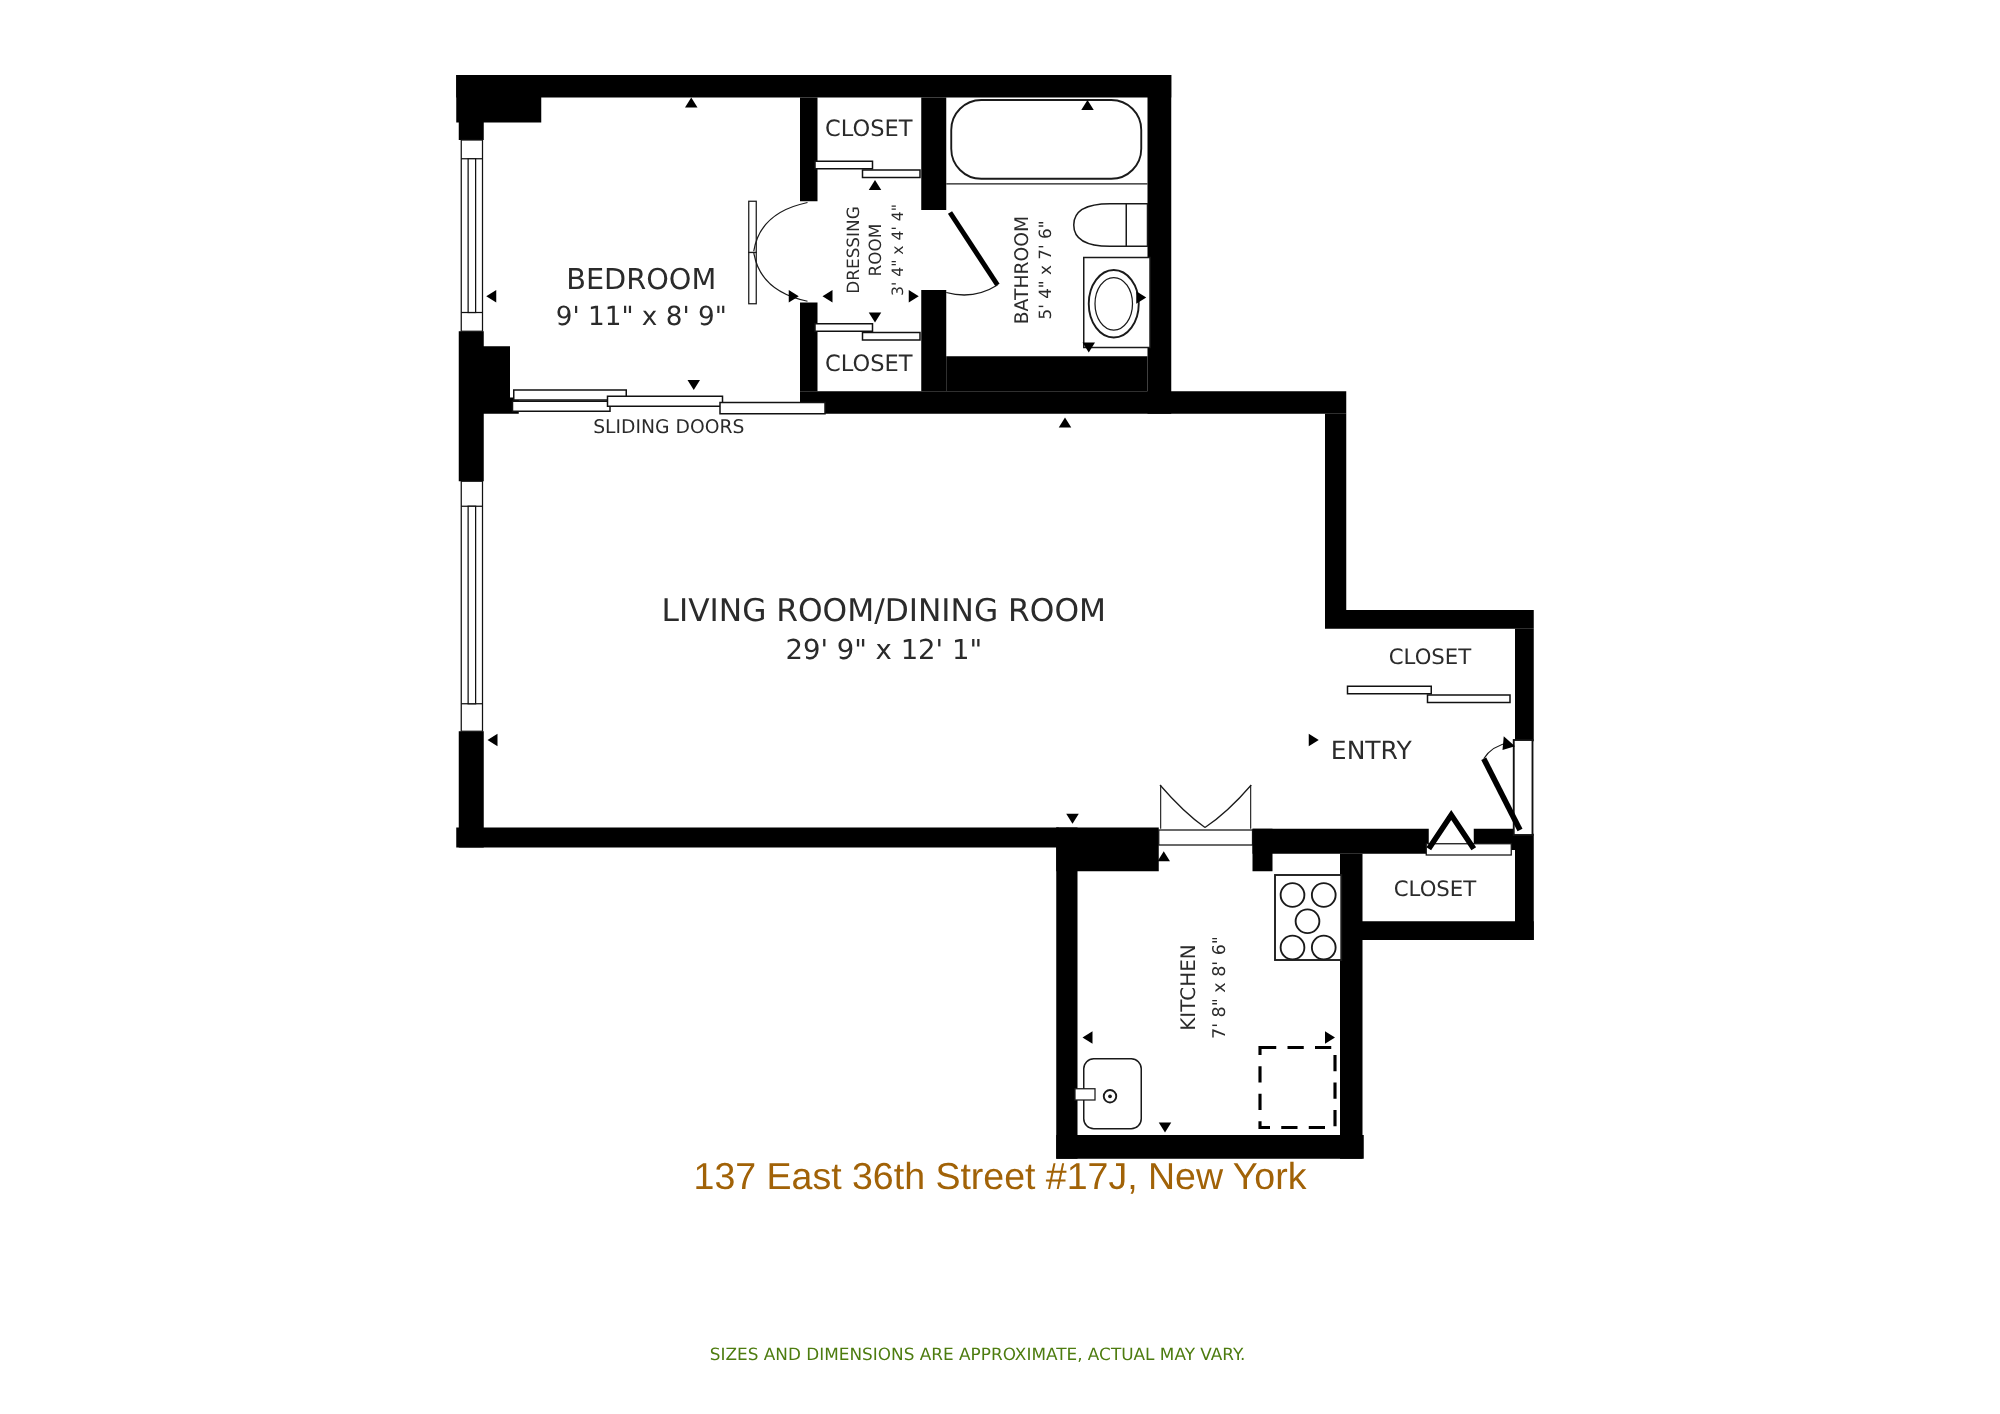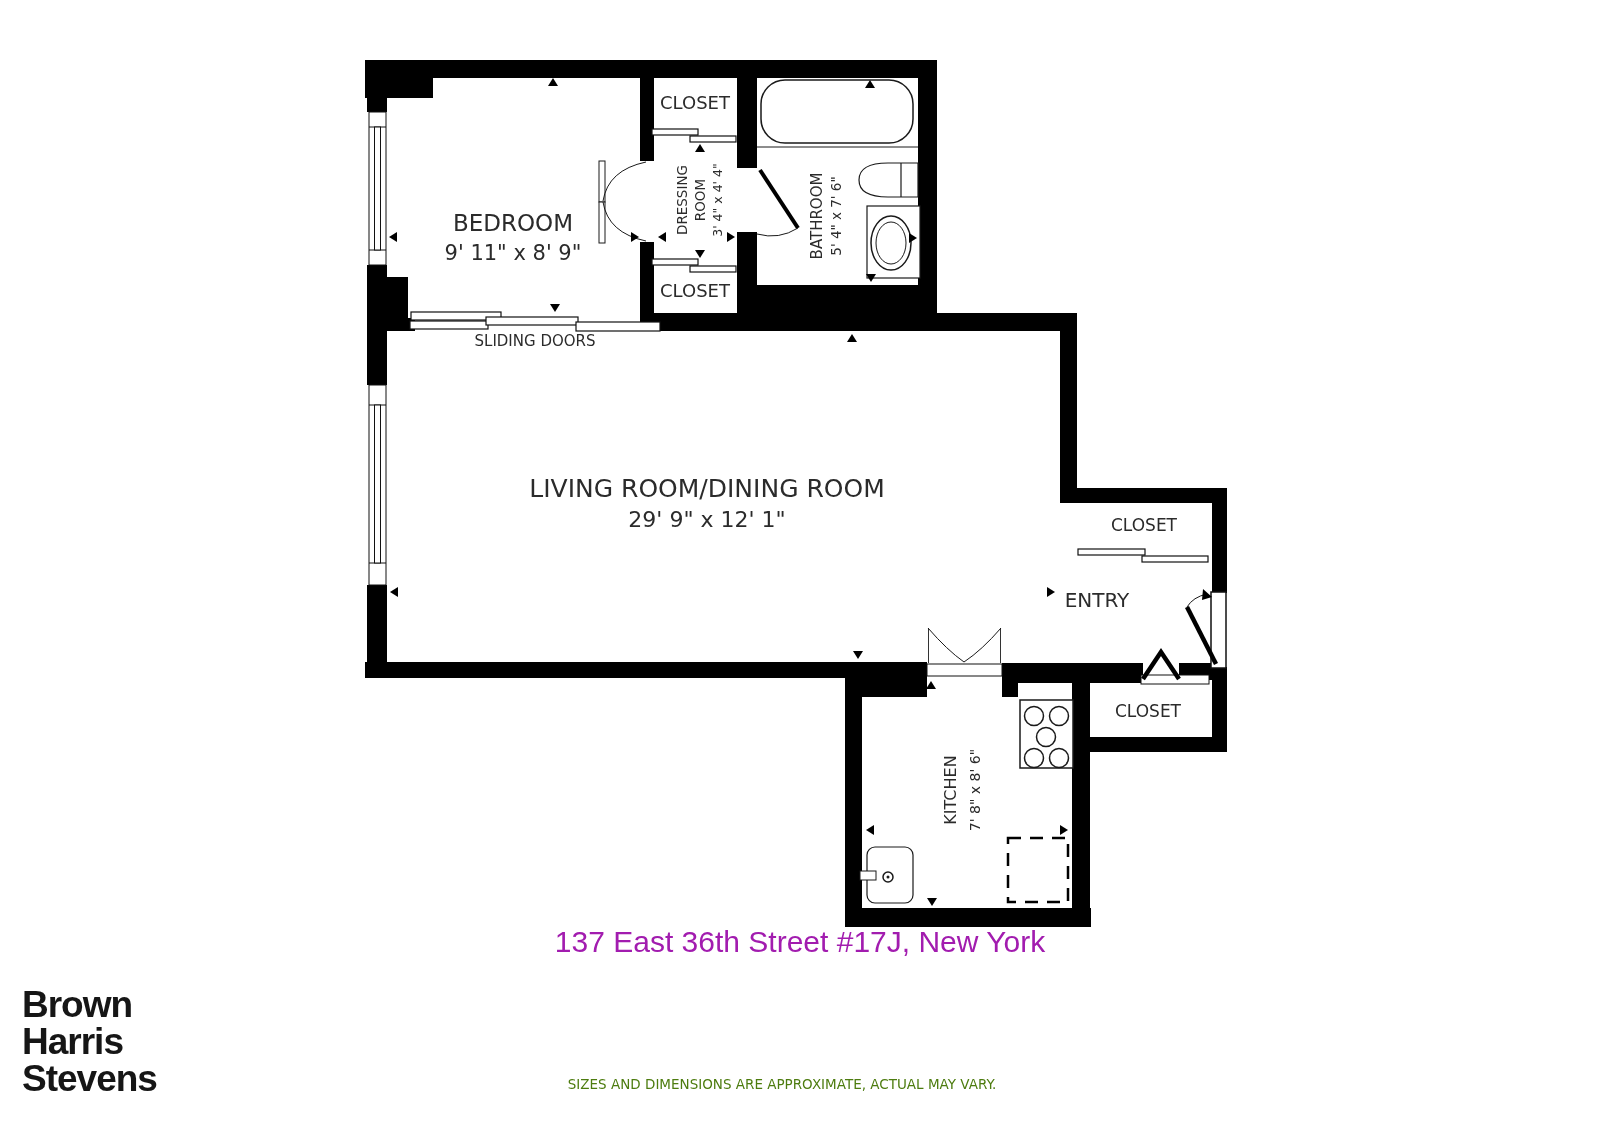--- a/index.html
+++ b/index.html
@@ -6,21 +6,21 @@
   .page{position:relative;width:1600px;height:1131px;background:#fff;overflow:hidden;
         font-family:"DejaVu Sans",sans-serif;}
   svg{position:absolute;left:0;top:0;}
   svg text{fill:#2b2b2b;font-family:"DejaVu Sans",sans-serif;}
   .wall{fill:#000;}
   .thin{stroke:#1a1a1a;fill:none;}
   .fixture{stroke:#1a1a1a;fill:#fff;}
   .panel{fill:#fff;stroke:#111;stroke-width:1.2;}
   .arrow{fill:#000;}
   .address{position:absolute;left:0;top:925px;width:100%;text-align:center;
-           font-size:30px;color:#a21caf;font-family:"Liberation Sans",sans-serif;}
+           font-size:30px;color:#a16207;font-family:"Liberation Sans",sans-serif;}
   .logo{position:absolute;left:22px;top:986px;font-family:"Liberation Sans",sans-serif;
         font-weight:bold;font-size:37px;line-height:37px;color:#161616;letter-spacing:-1px;}
   .footer{position:absolute;left:0;top:1076px;width:1564px;text-align:center;
           font-size:13.5px;color:#4d7c0f;font-family:"DejaVu Sans",sans-serif;}
 </style>
 </head>
 <body>
 
 <div class="page">
 
@@ -201,20 +201,15 @@
     <text x="1144" y="531" font-size="17" text-anchor="middle">CLOSET</text>
     <text x="1148" y="717" font-size="17" text-anchor="middle">CLOSET</text>
 
     <text x="956" y="790" font-size="16" text-anchor="middle" transform="rotate(-90 956 790)">KITCHEN</text>
     <text x="980" y="790" font-size="14" text-anchor="middle" transform="rotate(-90 980 790)">7' 8" x 8' 6"</text>
   </g>
 </svg>
 
   <div class="address">137 East 36th Street #17J, New York</div>
 
-  <div class="logo">
-    <div>Brown</div>
-    <div>Harris</div>
-    <div>Stevens</div>
-  </div>
 
   <div class="footer">SIZES AND DIMENSIONS ARE APPROXIMATE, ACTUAL MAY VARY.</div>
 </div>
 
 </body></html>

